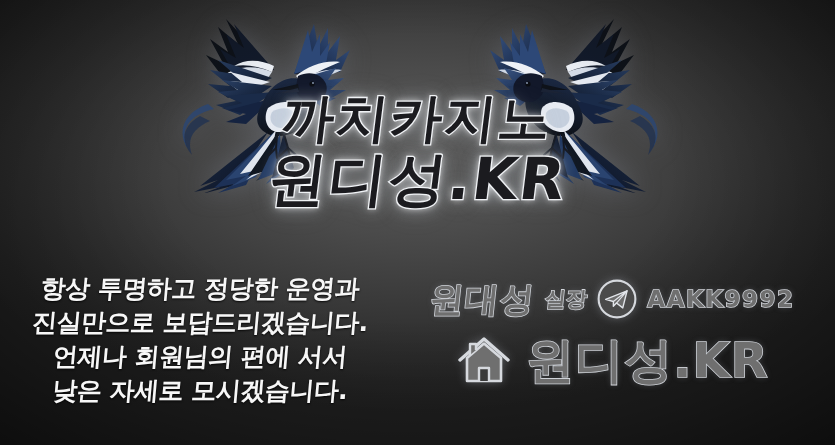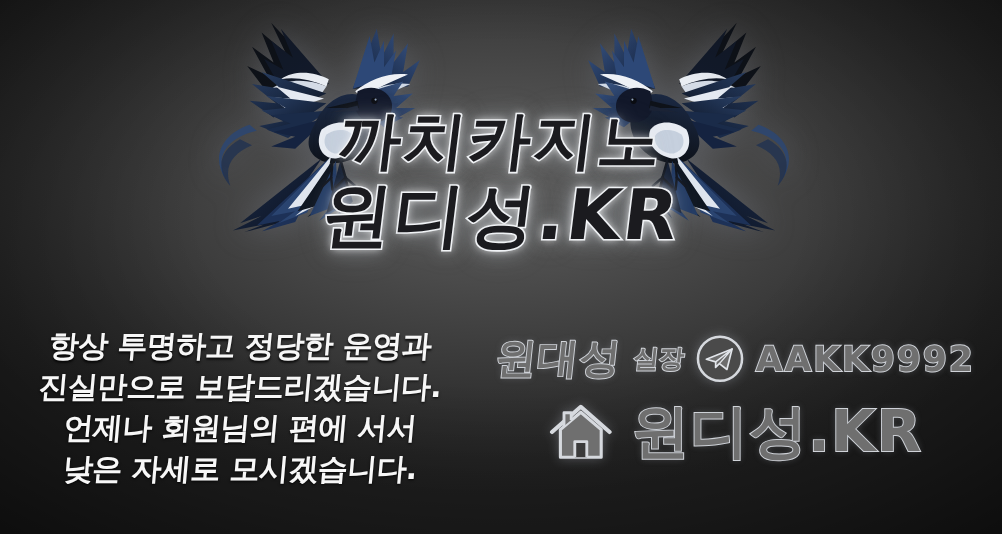--- a/index.html
+++ b/index.html
@@ -84,21 +84,21 @@
     font-family:"DejaVu Sans", sans-serif;
     font-weight:700;
     color:#6f6f6f;
     -webkit-text-stroke:1.6px #d6d9de;
     paint-order:stroke fill;
     line-height:1;
     text-shadow:0 0 6px rgba(160,166,176,.35);
   }
   #manager-name { font-size:34px; letter-spacing:1px; transform:skewX(-6deg); }
   #manager-title { font-size:21px; margin-left:1px; transform:skewX(-6deg); }
-  #telegram-handle { font-size:29px; letter-spacing:1.5px; }
+  #telegram-handle { font-size:23px; letter-spacing:1.5px; }
   #site-domain { font-size:48px; letter-spacing:1px; }
 
   .glyph-icon svg {
     display:block;
     filter:drop-shadow(0 0 5px rgba(170,176,186,.38));
   }
   #telegram-icon svg { width:42px; height:42px; }
   #home-icon svg { width:56px; height:52px; }
 </style>
 </head>

